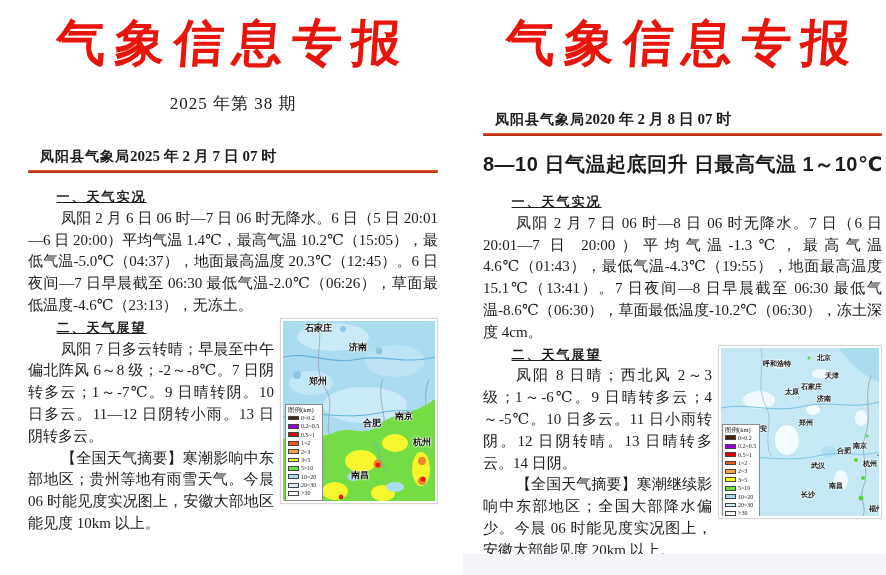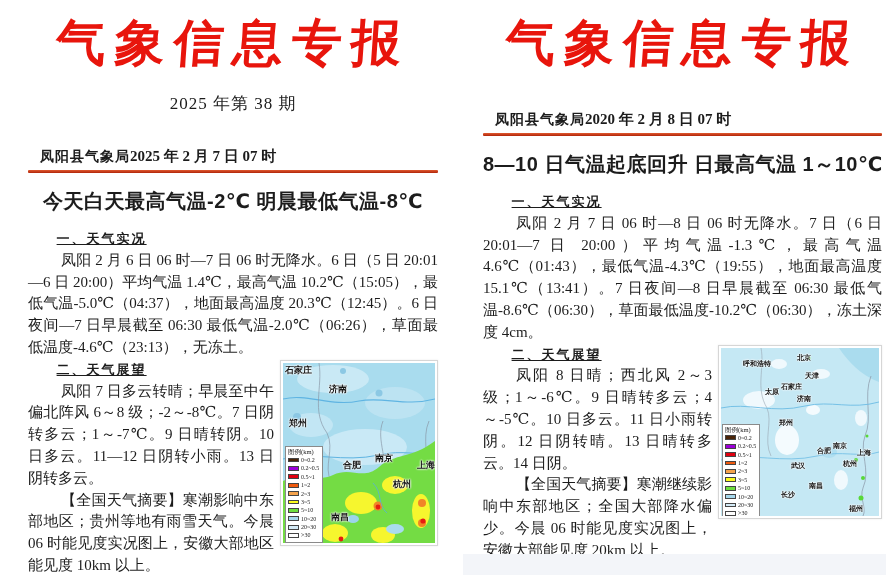--- a/index.html
+++ b/index.html
@@ -34,21 +34,21 @@
   .map-float {
     float:right; position:relative; margin:1px 0 0 6px;
     background:#fff; border:1px solid #d6d6d6; padding:2px;
     box-shadow:0 0 2px rgba(0,0,0,0.08);
   }
   .map-canvas { position:relative; overflow:hidden; }
   .map-canvas svg { display:block; }
 
   .city { position:absolute; font-weight:bold; color:#151515; white-space:nowrap;
           font-family:"Liberation Sans","DejaVu Sans",sans-serif;
-          text-shadow:0 0 2px #fff,0 0 2px #fff,0 0 2px #fff; }
+          text-shadow:0 0 2px #fff,0 0 2px #fff,0 0 2px #fff;margin-left:20px; }
   .map-large .city { font-size:9px; }
   .map-small .city { font-size:7px; }
 
   .legend { position:absolute; background:#ffffff; border:1px solid #8a8a8a; padding:1px 3px 2px 2px; z-index:2; }
   .legend-title { font-size:6.5px; line-height:8px; white-space:nowrap; }
   .legend-row { display:flex; align-items:center; height:8.4px; }
   .legend-swatch { width:11px; height:4.8px; border:0.5px solid #444; flex:0 0 auto; }
   .legend-label { font-size:6px; line-height:6px; margin-left:2px; white-space:nowrap; }
 
   .bottom-strip { position:absolute; left:463px; top:554px; width:423px; height:21px; background:#f3f5f9; }
@@ -57,21 +57,20 @@
 <body>
 
 <div class="page page-left">
   <div class="doc-title">气象信息专报</div>
   <div class="doc-issue">2025 年第 38 期</div>
   <div class="doc-meta">
     <span class="doc-agency">凤阳县气象局</span>
     <span class="doc-date">2025 年 2 月 7 日 07 时</span>
   </div>
   <div class="doc-rule"></div>
-  <div class="doc-headline">今天白天最高气温-2℃  明晨最低气温-8℃</div>
 
   <div class="doc-body">
     <div class="section-heading">一、天气实况</div>
     <p>凤阳 2 月 6 日 06 时—7 日 06 时无降水。6 日（5 日 20:01—6 日 20:00）平均气温 1.4℃，最高气温 10.2℃（15:05），最低气温-5.0℃（04:37），地面最高温度 20.3℃（12:45）。6 日夜间—7 日早晨截至 06:30 最低气温-2.0℃（06:26），草面最低温度-4.6℃（23:13），无冻土。</p>
 
     <div class="map-float map-large">
       <div class="map-canvas" style="width:152px;height:180px;">
         <svg width="152" height="180" viewBox="0 0 152 180">
           <rect x="0" y="0" width="152" height="180" fill="#a9dcee"></rect>
           <ellipse cx="50" cy="16" rx="36" ry="14" fill="#c9e9f5"></ellipse>

